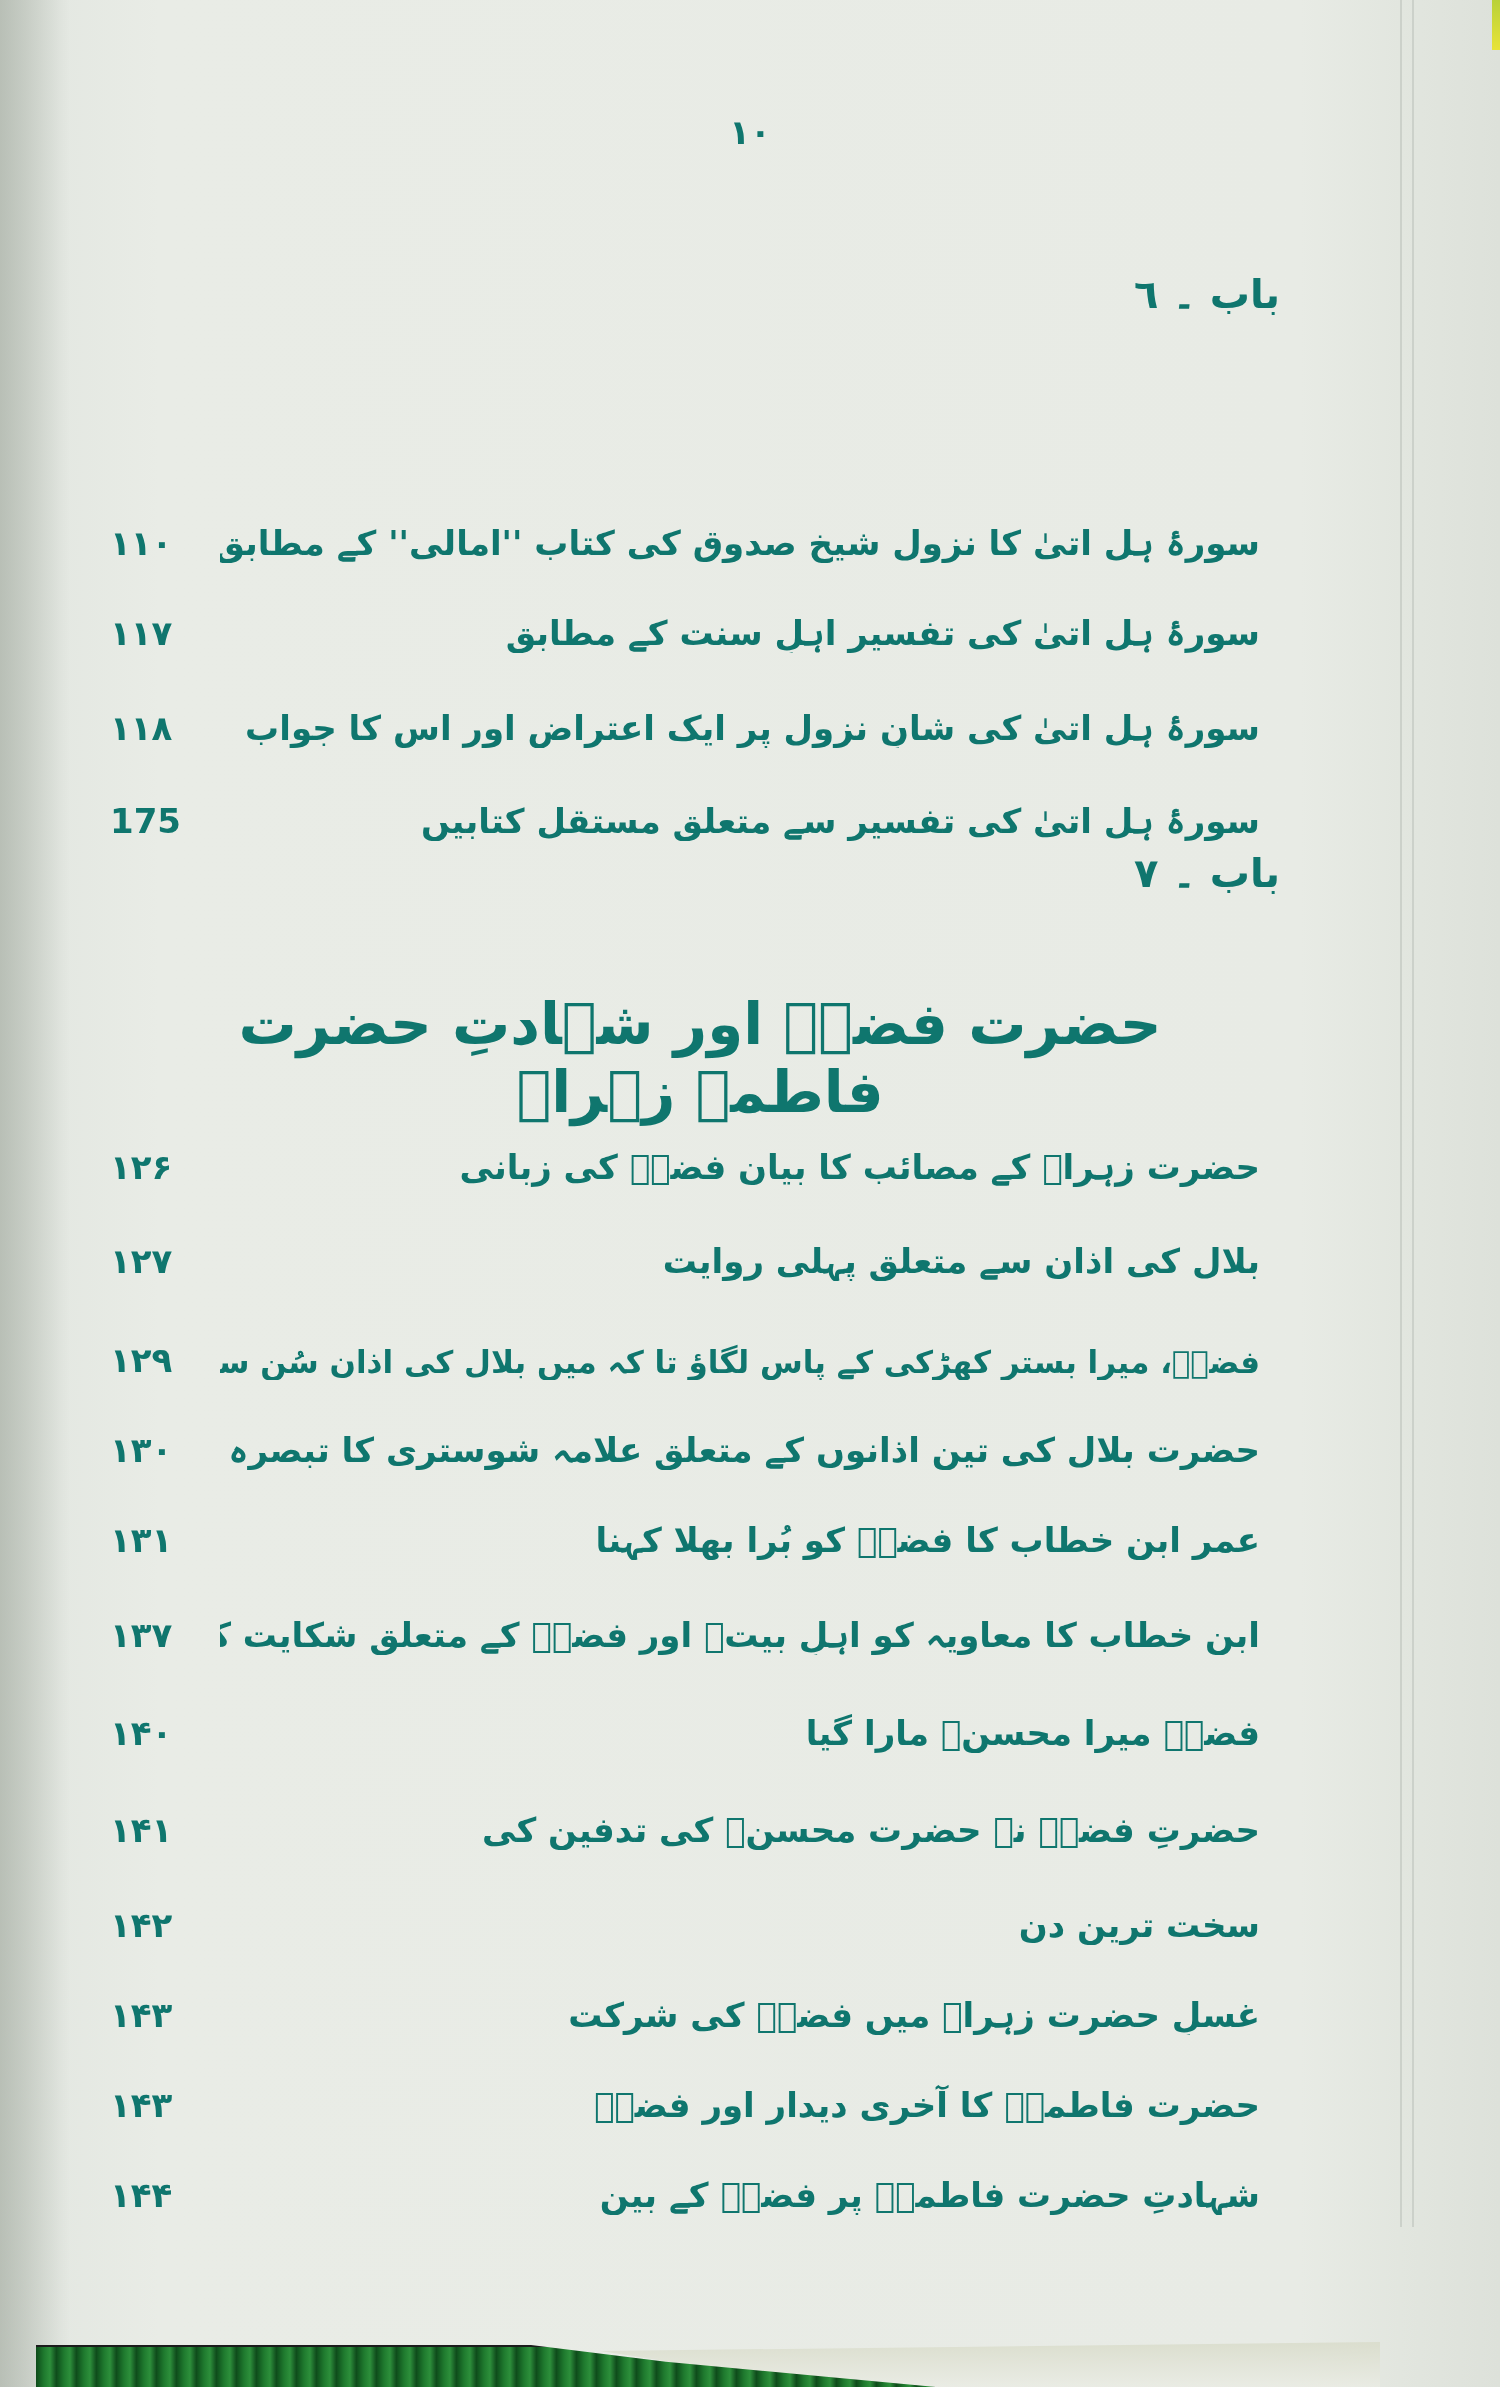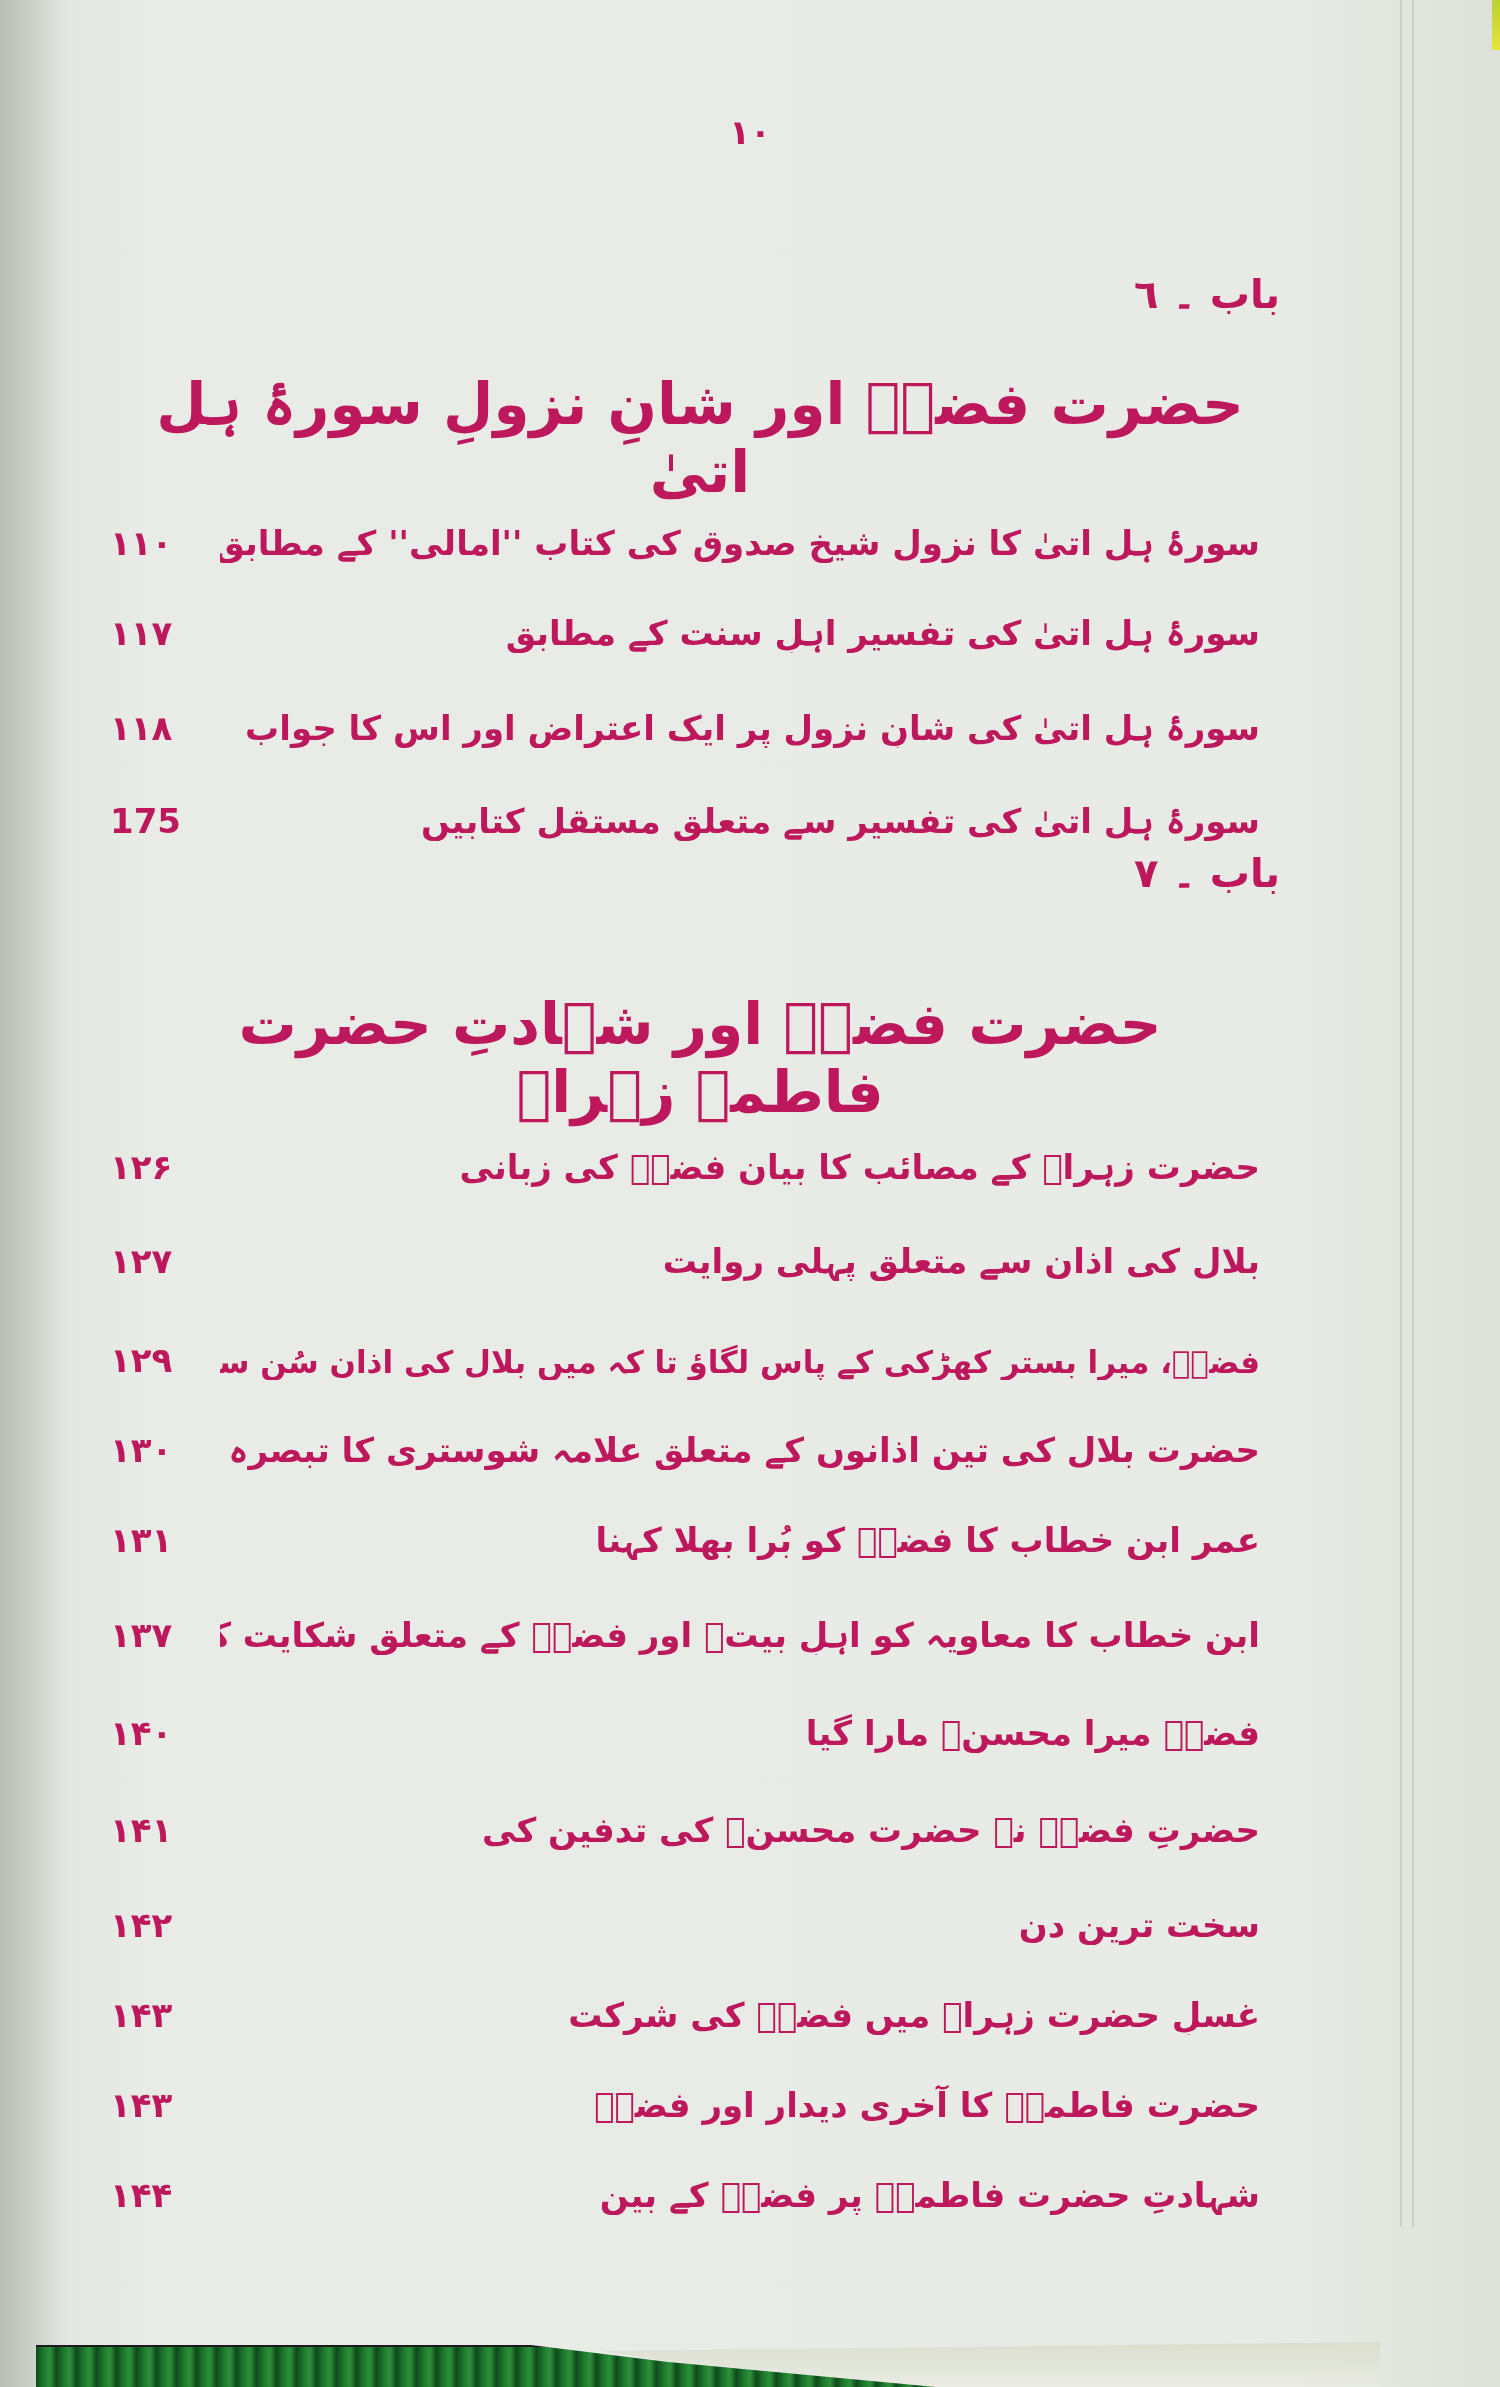--- a/index.html
+++ b/index.html
@@ -48,21 +48,21 @@
       width: 780px; height: 45px;
       background: linear-gradient(180deg, #d8dbc9, #eaece4);
       clip-path: polygon(0 20%, 100% 0, 100% 100%, 30% 100%);
       opacity: 0.8;
     }
     .content {
       position: absolute;
       left: 0; top: 0;
       width: 1500px; height: 2387px;
       font-family: "DejaVu Sans", sans-serif;
-      color: #be185d;
+      color: #0f766e;
     }
     .page-number {
       position: absolute;
       left: 700px; top: 112px;
       width: 100px;
       text-align: center;
       font-size: 34px;
       font-weight: bold;
     }
     .chapter-label {
@@ -119,21 +119,20 @@
   <div class="page-edge-line" style="left:1412px;"></div>
   <div class="corner-tab"></div>
   <div class="bottom-paper-fold"></div>
   <div class="bottom-cover"></div>
 </div>
 
 <div class="content">
   <div class="page-number">١٠</div>
 
   <div class="chapter-label" style="top:255px;">باب ۔ ٦</div>
-  <div class="chapter-title" style="top:370px;">حضرت فضہؑ اور شانِ نزولِ سورۂ ہل اتیٰ</div>
 
   <div class="toc-entry" style="top:493px;">
     <span class="toc-page">۱۱۰</span>
     <span class="toc-title">سورۂ ہل اتیٰ کا نزول شیخ صدوق کی کتاب ''امالی'' کے مطابق</span>
   </div>
   <div class="toc-entry" style="top:583px;">
     <span class="toc-page">۱۱۷</span>
     <span class="toc-title">سورۂ ہل اتیٰ کی تفسیر اہلِ سنت کے مطابق</span>
   </div>
   <div class="toc-entry" style="top:678px;">

